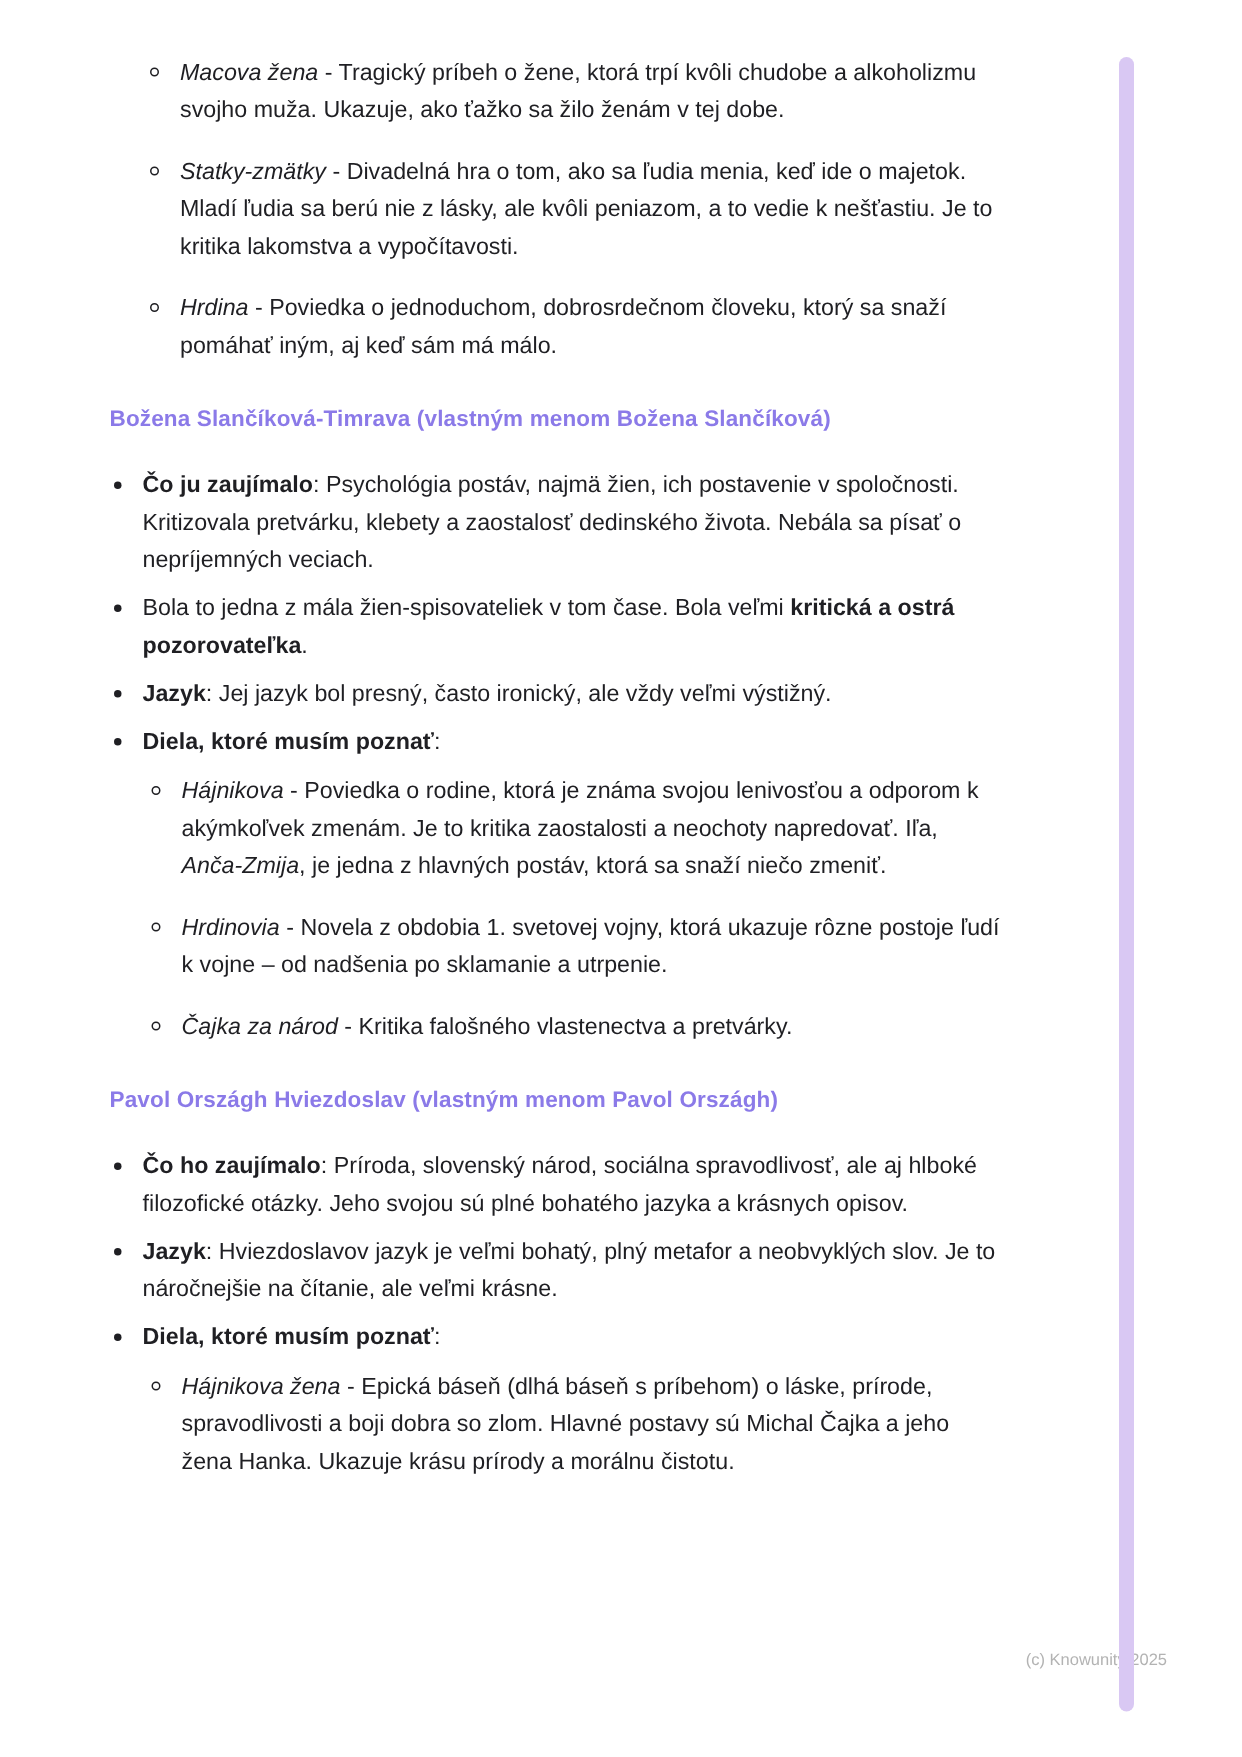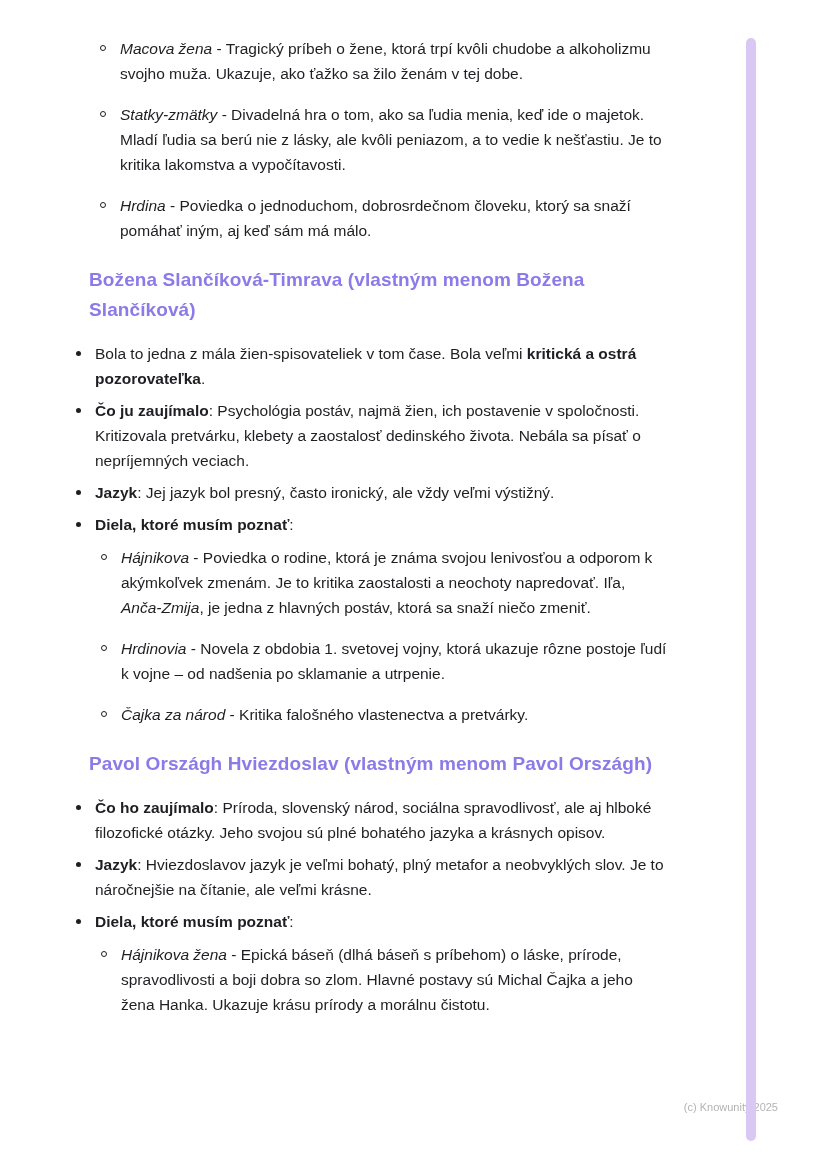--- a/index.html
+++ b/index.html
@@ -45,25 +45,25 @@
     width: 4px; height: 4px;
     border-radius: 50%;
     border: 1.5px solid var(--text-color, #1f1f23);
     background: transparent;
   }
   .top-list { margin-left: 25px; }
   .sub-list { margin-top: 8px; margin-left: 4px; }
   .sub-list > li:last-child { margin-bottom: 0; }
   h2.heading {
     color: var(--heading-color, #8b7ae8);
-    font-size: 19px;
+    font-size: 15px;
     line-height: 30px;
     font-weight: 700;
     letter-spacing: 0.1px;
-    margin: 22px 0 16px 16px;
+    margin: 22px 0 16px 0;
     max-width: 580px;
   }
   .b { font-weight: 700; }
   .i { font-style: italic; }
   .footer {
     position: absolute;
     top: 1101px;
     right: 50px;
     font-size: 11px;
     color: var(--footer-color, #b3b3b3);
@@ -87,22 +87,22 @@
 
     <ul class="circle-list top-list">
         <li><span class="i">Macova žena</span><span> - Tragický príbeh o žene, ktorá trpí kvôli chudobe a alkoholizmu svojho muža. Ukazuje, ako ťažko sa žilo ženám v tej dobe.</span></li>
         <li><span class="i">Statky-zmätky</span><span> - Divadelná hra o tom, ako sa ľudia menia, keď ide o majetok. Mladí ľudia sa berú nie z lásky, ale kvôli peniazom, a to vedie k nešťastiu. Je to kritika lakomstva a vypočítavosti.</span></li>
         <li><span class="i">Hrdina</span><span> - Poviedka o jednoduchom, dobrosrdečnom človeku, ktorý sa snaží pomáhať iným, aj keď sám má málo.</span></li>
       </ul>
 
     <h2 class="heading">Božena Slančíková-Timrava (vlastným menom Božena Slančíková)</h2>
 
     <ul class="disc-list">
+        <li><span class="b">Čo ju zaujímalo</span><span>: Psychológia postáv, najmä žien, ich postavenie v spoločnosti. Kritizovala pretvárku, klebety a zaostalosť dedinského života. Nebála sa písať o nepríjemných veciach.</span></li>
         <li><span>Bola to jedna z mála žien-spisovateliek v tom čase. Bola veľmi </span><span class="b">kritická a ostrá pozorovateľka</span><span>.</span></li>
-        <li><span class="b">Čo ju zaujímalo</span><span>: Psychológia postáv, najmä žien, ich postavenie v spoločnosti. Kritizovala pretvárku, klebety a zaostalosť dedinského života. Nebála sa písať o nepríjemných veciach.</span></li>
         <li><span class="b">Jazyk</span><span>: Jej jazyk bol presný, často ironický, ale vždy veľmi výstižný.</span></li>
         <li><span class="b">Diela, ktoré musím poznať</span><span>:</span><ul class="circle-list sub-list">
             <li><span class="i">Hájnikova</span><span> - Poviedka o rodine, ktorá je známa svojou lenivosťou a odporom k akýmkoľvek zmenám. Je to kritika zaostalosti a neochoty napredovať. Iľa, </span><span class="i">Anča-Zmija</span><span>, je jedna z hlavných postáv, ktorá sa snaží niečo zmeniť.</span></li>
             <li><span class="i">Hrdinovia</span><span> - Novela z obdobia 1. svetovej vojny, ktorá ukazuje rôzne postoje ľudí k vojne – od nadšenia po sklamanie a utrpenie.</span></li>
             <li><span class="i">Čajka za národ</span><span> - Kritika falošného vlastenectva a pretvárky.</span></li>
           </ul></li>
       </ul>
 
     <h2 class="heading">Pavol Országh Hviezdoslav (vlastným menom Pavol Országh)</h2>
 

